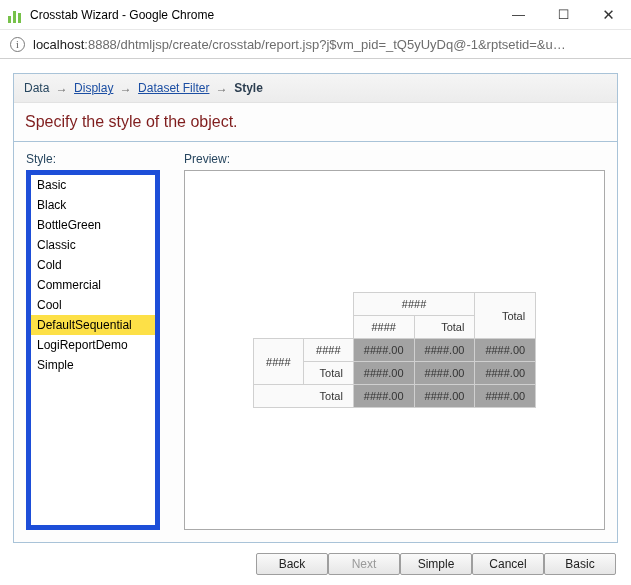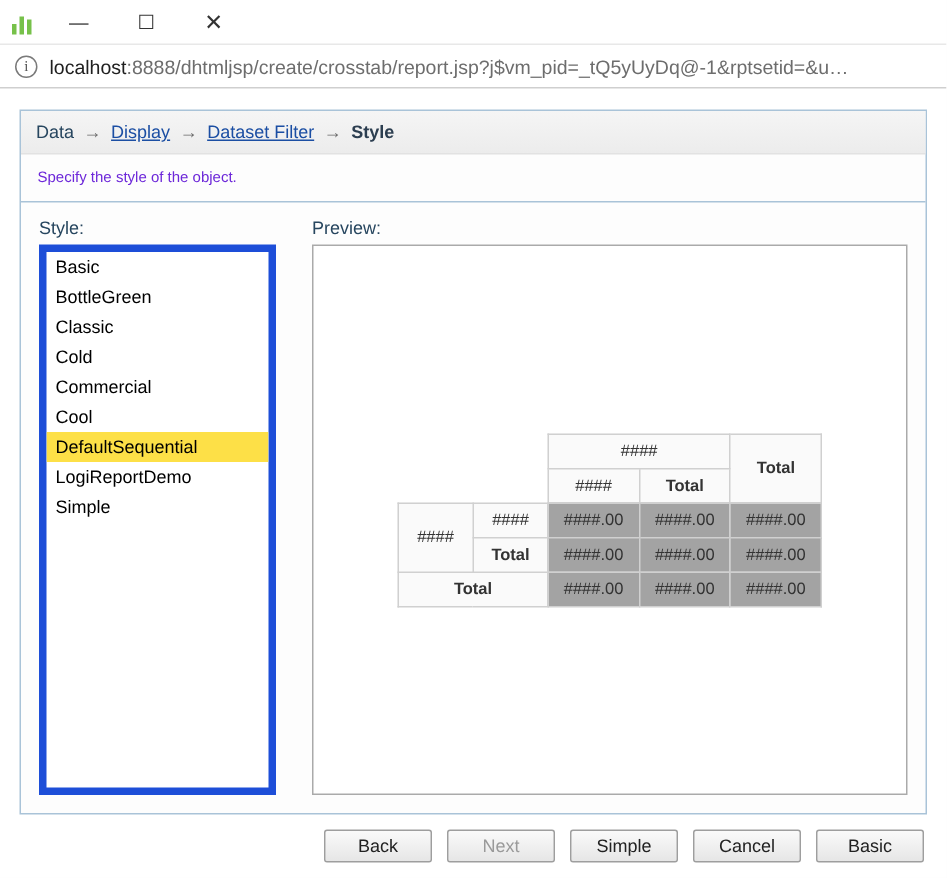--- a/index.html
+++ b/index.html
@@ -70,26 +70,26 @@
     background: linear-gradient(#f5f5f5,#ececec);
     border-bottom:1px solid #e2e2e2;
     color:#27465f; font-size:12px;
   }
   .crumb a { color:#1b4ea3; text-decoration:underline; cursor:pointer; }
   .crumb .sep { color:#6a6a6a; margin:0 3px; }
   .crumb .current { font-weight:bold; color:#2c3e50; }
   .desc {
     padding:10px 11px;
     border-bottom:1px solid #a9c3d8;
-    color:#6d28d9; font-size:10px;
+    color:#7f1d1d; font-size:16px;
   }
   .body {
     flex:1; display:flex; padding:10px 12px 12px 12px; gap:24px;
   }
-  .col-left { width:158px; display:flex; flex-direction:column; }
+  .col-left { width:134px; display:flex; flex-direction:column; }
   .col-right { flex:1; display:flex; flex-direction:column; }
   .label { color:#27465f; font-size:12px; margin-bottom:4px; }
   .listbox {
     flex:1; border:5px solid #1d4ed8; background:#fff; overflow:auto;
   }
   .listitem {
     padding:3px 6px; font-size:12px; color:#000; cursor:default;
   }
   .listitem.selected { background:#fde047; }
   .preview-box {
@@ -99,45 +99,46 @@
   }
   table.cross {
     border-collapse:collapse; font-size:11px; color:#333;
   }
   table.cross th, table.cross td {
     border:1px solid #d0d0d0; padding:5px 10px; text-align:center;
     background:#a3a3a3; min-width:50px;
   }
   table.cross th { background:#fafafa; font-weight:normal; }
   table.cross td.num { text-align:right; }
-  table.cross th.strong, table.cross td.strong { font-weight:bold; }
+  table.cross th.strong, table.cross td.strong { font-weight:normal;text-align:right; }
   table.cross .noborder { border:none; background:transparent; }
   .button-row {
     padding:10px 2px 0 2px;
-    display:flex; justify-content:flex-end; gap:10px;
+    display:flex; justify-content:flex-end; gap:0;
   }
   .btn {
     width:72px; height:22px;
     border:1px solid #9e9e9e;
     background:linear-gradient(#fafafa,#e6e6e6);
     font-size:12px; color:#222;
     display:flex;align-items:center;justify-content:center;
     border-radius:2px; cursor:pointer;
   }
   .btn.disabled { color:#9a9a9a; cursor:default; }
 </style>
 </head>
 <body>
 
 <div class="titlebar">
   <div class="app-icon">
     <span class="b1"></span>
       <span class="b2"></span>
       <span class="b3"></span>
   </div>
+  <div class="title">Crosstab Wizard - Google Chrome</div>
   <div class="win-btns">
     <div class="win-btn">—</div>
     <div class="win-btn">☐</div>
     <div class="win-btn close">✕</div>
   </div>
 </div>
 
 <div class="addrbar">
   <div class="info-icon">i</div>
   <span class="host">localhost</span>
@@ -154,20 +155,21 @@
       <a>Dataset Filter</a>
       <span class="sep">→</span>
       <span class="current">Style</span>
     </div>
     <div class="desc">Specify the style of the object.</div>
     <div class="body">
       <div class="col-left">
         <div class="label">Style:</div>
         <div class="listbox" id="style-list">
             <div class="listitem">Basic</div>
+            <div class="listitem">Black</div>
             <div class="listitem">BottleGreen</div>
             <div class="listitem">Classic</div>
             <div class="listitem">Cold</div>
             <div class="listitem">Commercial</div>
             <div class="listitem">Cool</div>
             <div class="listitem selected">DefaultSequential</div>
             <div class="listitem">LogiReportDemo</div>
             <div class="listitem">Simple</div>
           </div>
       </div>

